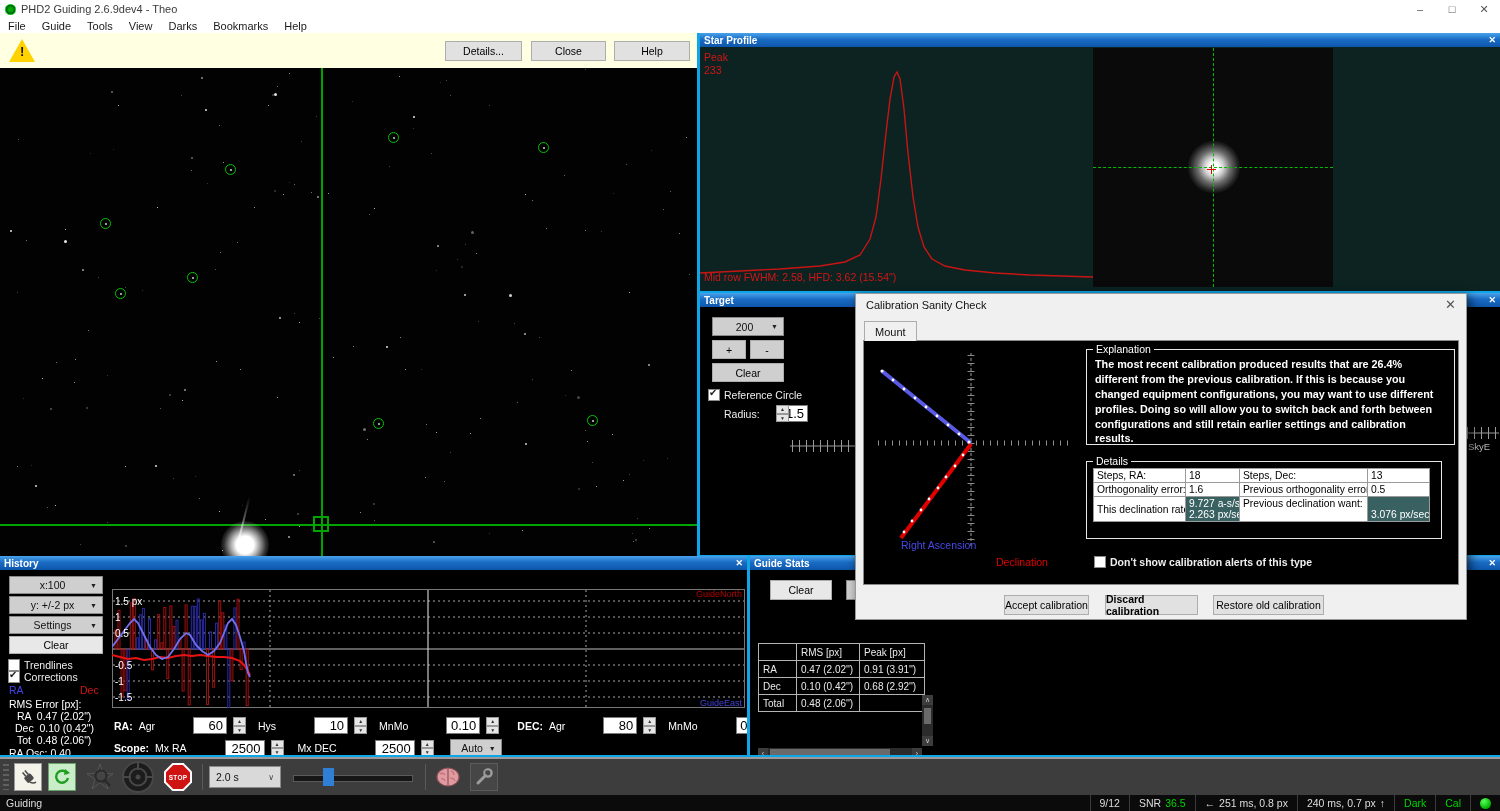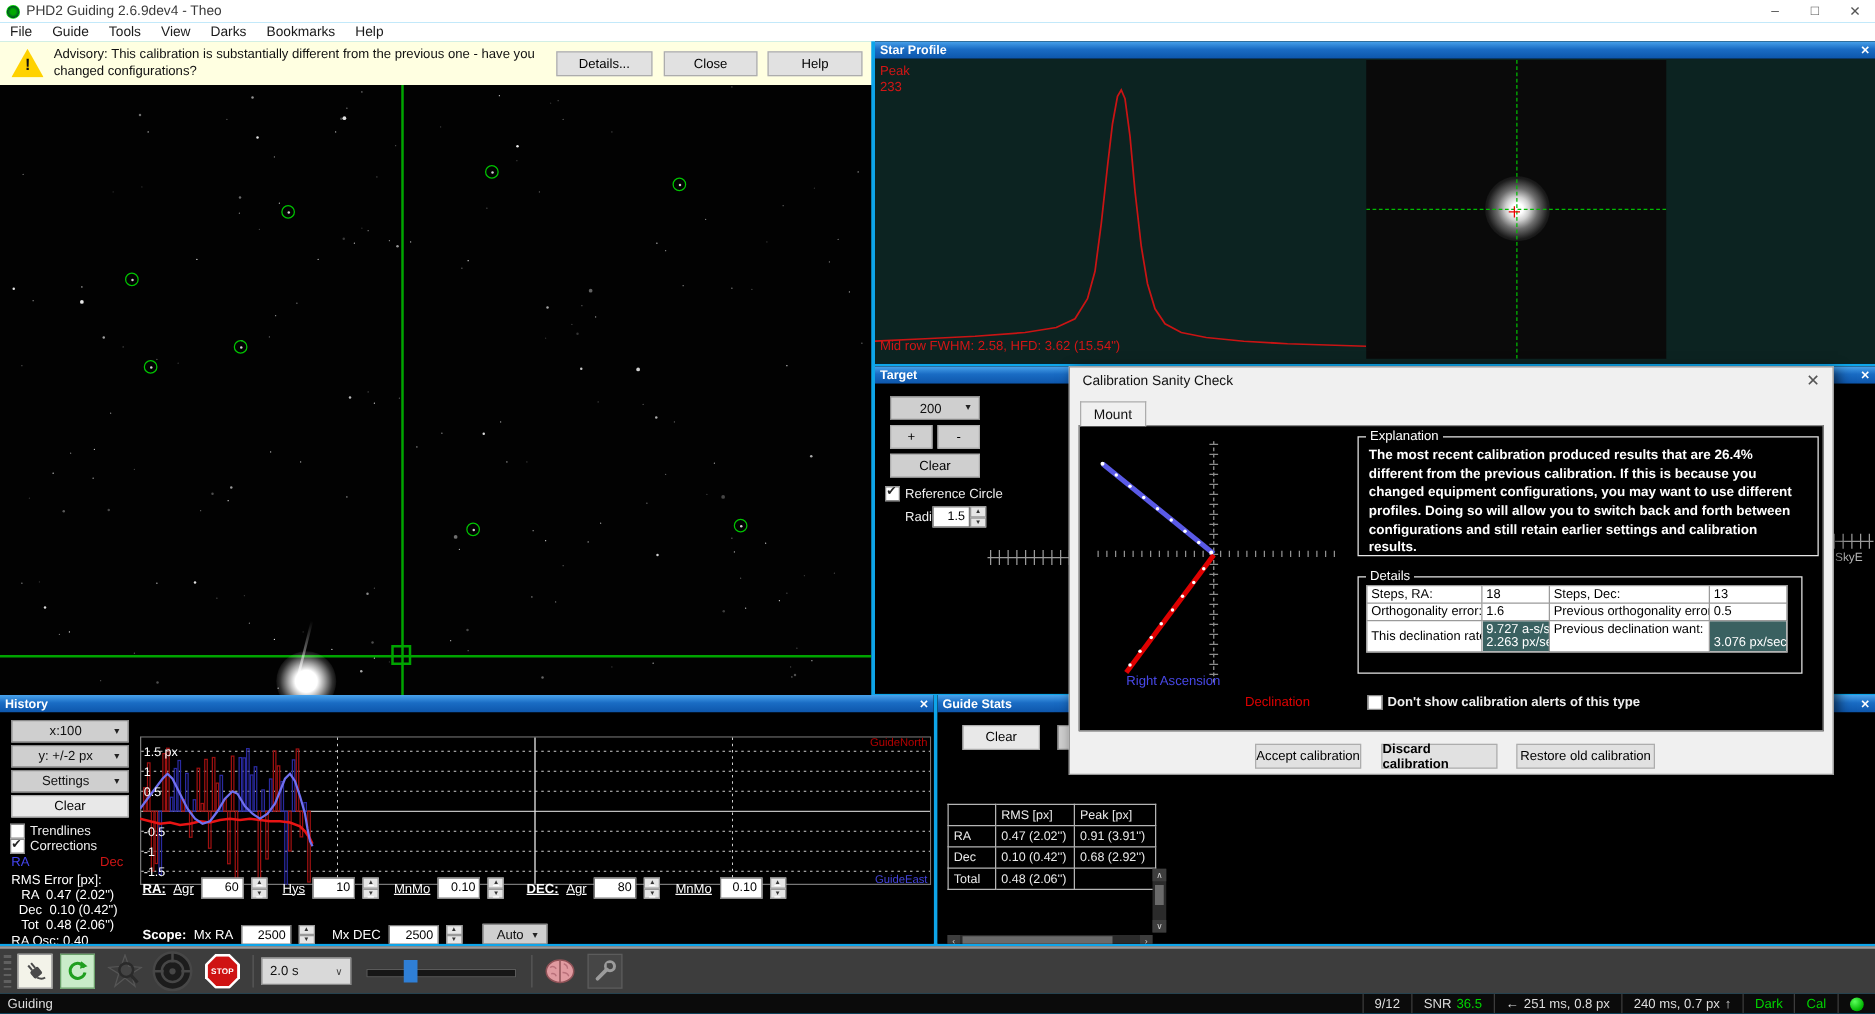--- a/index.html
+++ b/index.html
@@ -31,21 +31,21 @@
   
   .panel{position:absolute;overflow:hidden;background:#000;}
   .paneltitle{height:14px;background:linear-gradient(#49a3ec,#1a6cc4 45%,#0d56ab);color:#fff;font-size:10px;font-weight:bold;display:flex;align-items:center;padding:0 4px;}
   .paneltitle .x{margin-left:auto;font-size:9px;font-weight:bold;}
   .ddl{background:#cfcfcf;border:1px solid #8a8a8a;color:#111;font-size:10.5px;display:flex;align-items:center;box-sizing:border-box;padding:0 5px;}
   .ddl .lbl{flex:1;text-align:center;}
   .ddl .arr{font-size:7px;color:#222;}
   .cb{width:10px;height:10px;background:#fff;border:1px solid #8a8a8a;position:relative;flex:none;box-sizing:content-box;}
   .cb.checked::after{content:"\2714";position:absolute;left:0px;top:-3px;font-size:10px;color:#222;}
   .cbrow{display:flex;align-items:center;gap:4px;color:#eee;font-size:10.5px;}
-  .num-input{background:#fff;border:1px solid #7a7a7a;color:#000;font-size:10px;display:flex;align-items:center;justify-content:flex-end;padding:0 3px;box-sizing:border-box;height:17px;}
+  .num-input{background:#fff;border:1px solid #7a7a7a;color:#000;font-size:13px;display:flex;align-items:center;justify-content:flex-end;padding:0 3px;box-sizing:border-box;height:17px;margin-left:32px;}
   .spin{width:13px;height:17px;display:flex;flex-direction:column;box-sizing:border-box;}
   .spin div{flex:1;background:#e6e6e6;border:1px solid #999;font-size:5px;color:#333;display:flex;align-items:center;justify-content:center;}
   
   #star-profile{left:700px;top:33px;width:800px;height:258px;}
   #sp-content{position:relative;width:800px;height:244px;background:#0c2321;}
   .redtext{color:#d21616;font-size:10.5px;}
   #sp-closeup{position:absolute;left:393px;top:1px;width:240px;height:239px;background:#0a0a0a;overflow:hidden;}
   #sp-star{position:absolute;left:95px;top:93px;width:52px;height:52px;border-radius:50%;background:radial-gradient(circle,#fff 0 12%,#cfcfcf 26%,#6e6e6e 44%,#1d1d1d 66%,transparent 80%);}
   #sp-dash-h{position:absolute;left:0;top:119px;width:240px;border-top:1px dashed #00bb00;}
   #sp-dash-v{position:absolute;left:120px;top:0;height:239px;border-left:1px dashed #00bb00;}
@@ -121,21 +121,20 @@
     <span>View</span>
     <span>Darks</span>
     <span>Bookmarks</span>
     <span>Help</span>
   </div>
 
   <div id="advisory" class="abs">
     <div id="warn-tri">
         <span>!</span>
       </div>
-    <div class="msg">Advisory: This calibration is substantially different from the previous one - have you changed configurations?</div>
     <div class="btn abs" style="left:445px;top:8px;width:77px;height:20px;">Details...</div>
     <div class="btn abs" style="left:531px;top:8px;width:75px;height:20px;">Close</div>
     <div class="btn abs" style="left:614px;top:8px;width:76px;height:20px;">Help</div>
   </div>
 
   <div id="starfield" class="abs">
     <div id="xhair-v" class="abs"></div>
     <div id="xhair-h" class="abs"></div>
     <div id="bigstar-spike" class="abs"></div>
     <div id="bigstar" class="abs"></div>
@@ -477,21 +476,21 @@
           <text x="3" y="32" fill="#fff" font-size="10">1</text>
           <text x="3" y="48" fill="#fff" font-size="10">0.5</text>
           <text x="3" y="80" fill="#fff" font-size="10">-0.5</text>
           <text x="3" y="96" fill="#fff" font-size="10">-1</text>
           <text x="3" y="112" fill="#fff" font-size="10">-1.5</text>
         </svg>
         <span class="gn">GuideNorth</span>
         <span class="ge">GuideEast</span>
       </div>
 
-      <div class="hrow" style="left:114px;top:132px;gap:6px;text-decoration:underline;">
+      <div class="hrow" style="left:114px;top:147px;gap:6px;">
         <b>RA:</b>
         <span>Agr</span>
         <div class="num-input" style="width:34px;">60</div>
         <div class="spin">
             <div>▲</div>
             <div>▼</div>
           </div>
         <span style="margin-left:6px;">Hys</span>
         <div class="num-input" style="width:34px;">10</div>
         <div class="spin">

